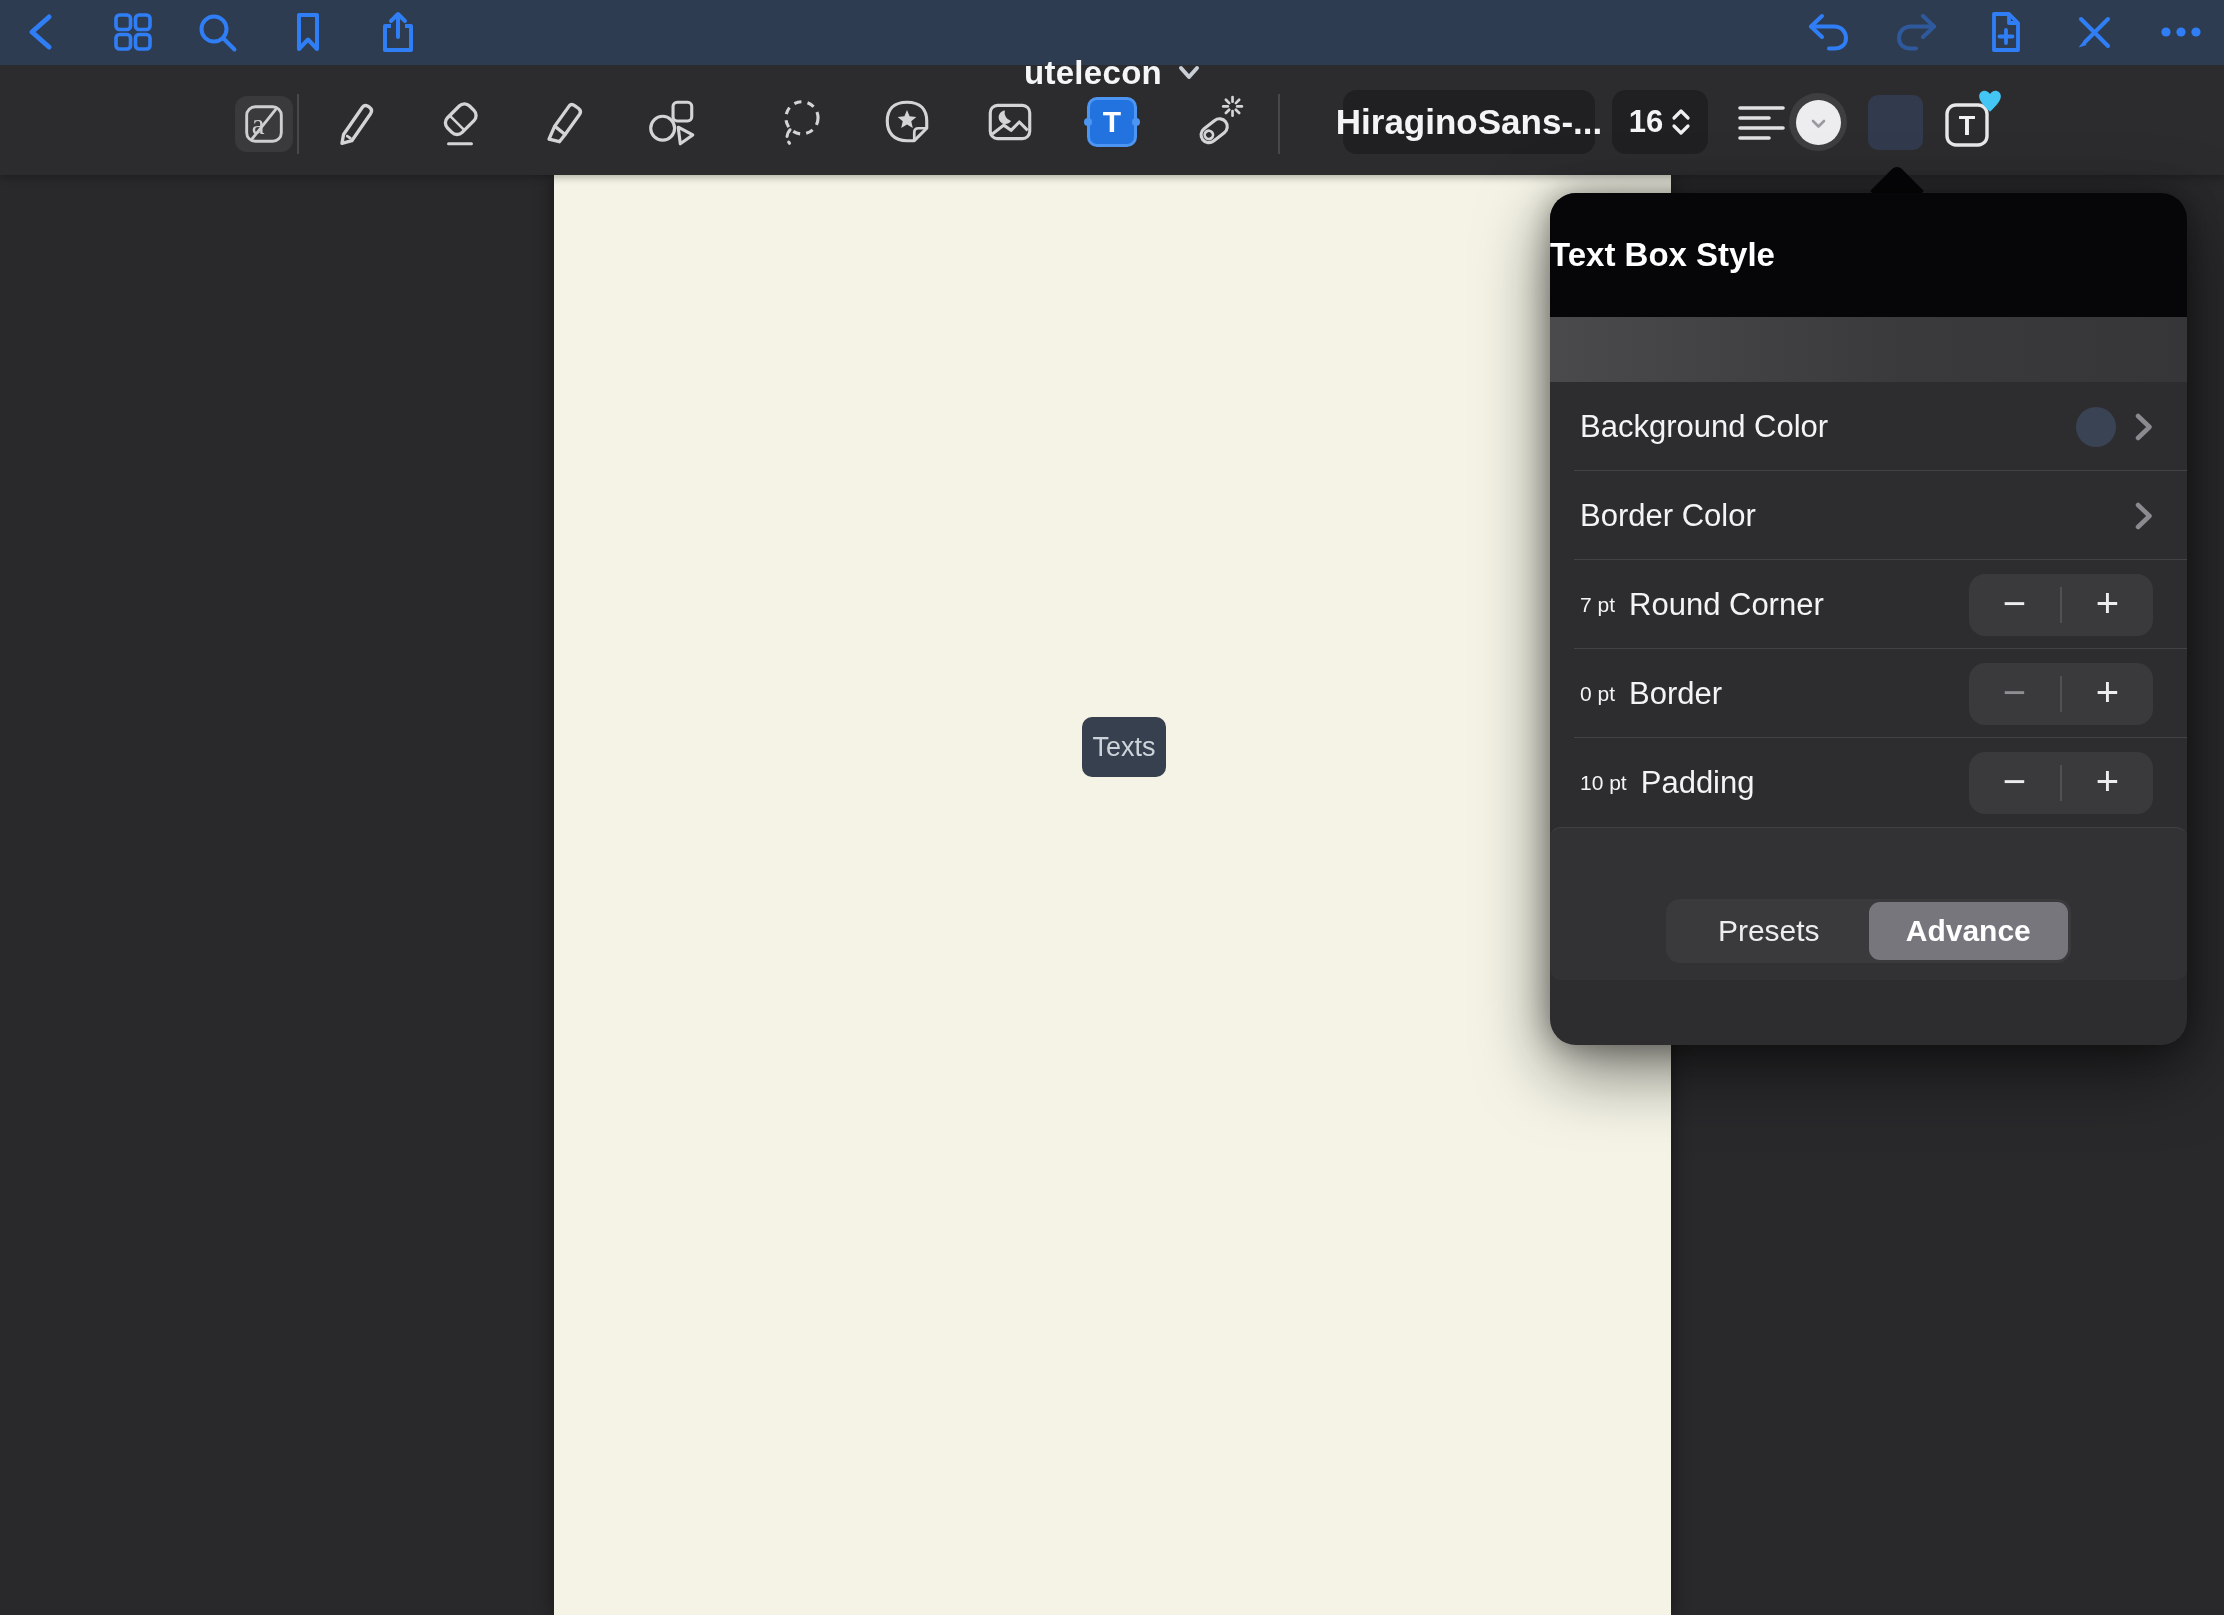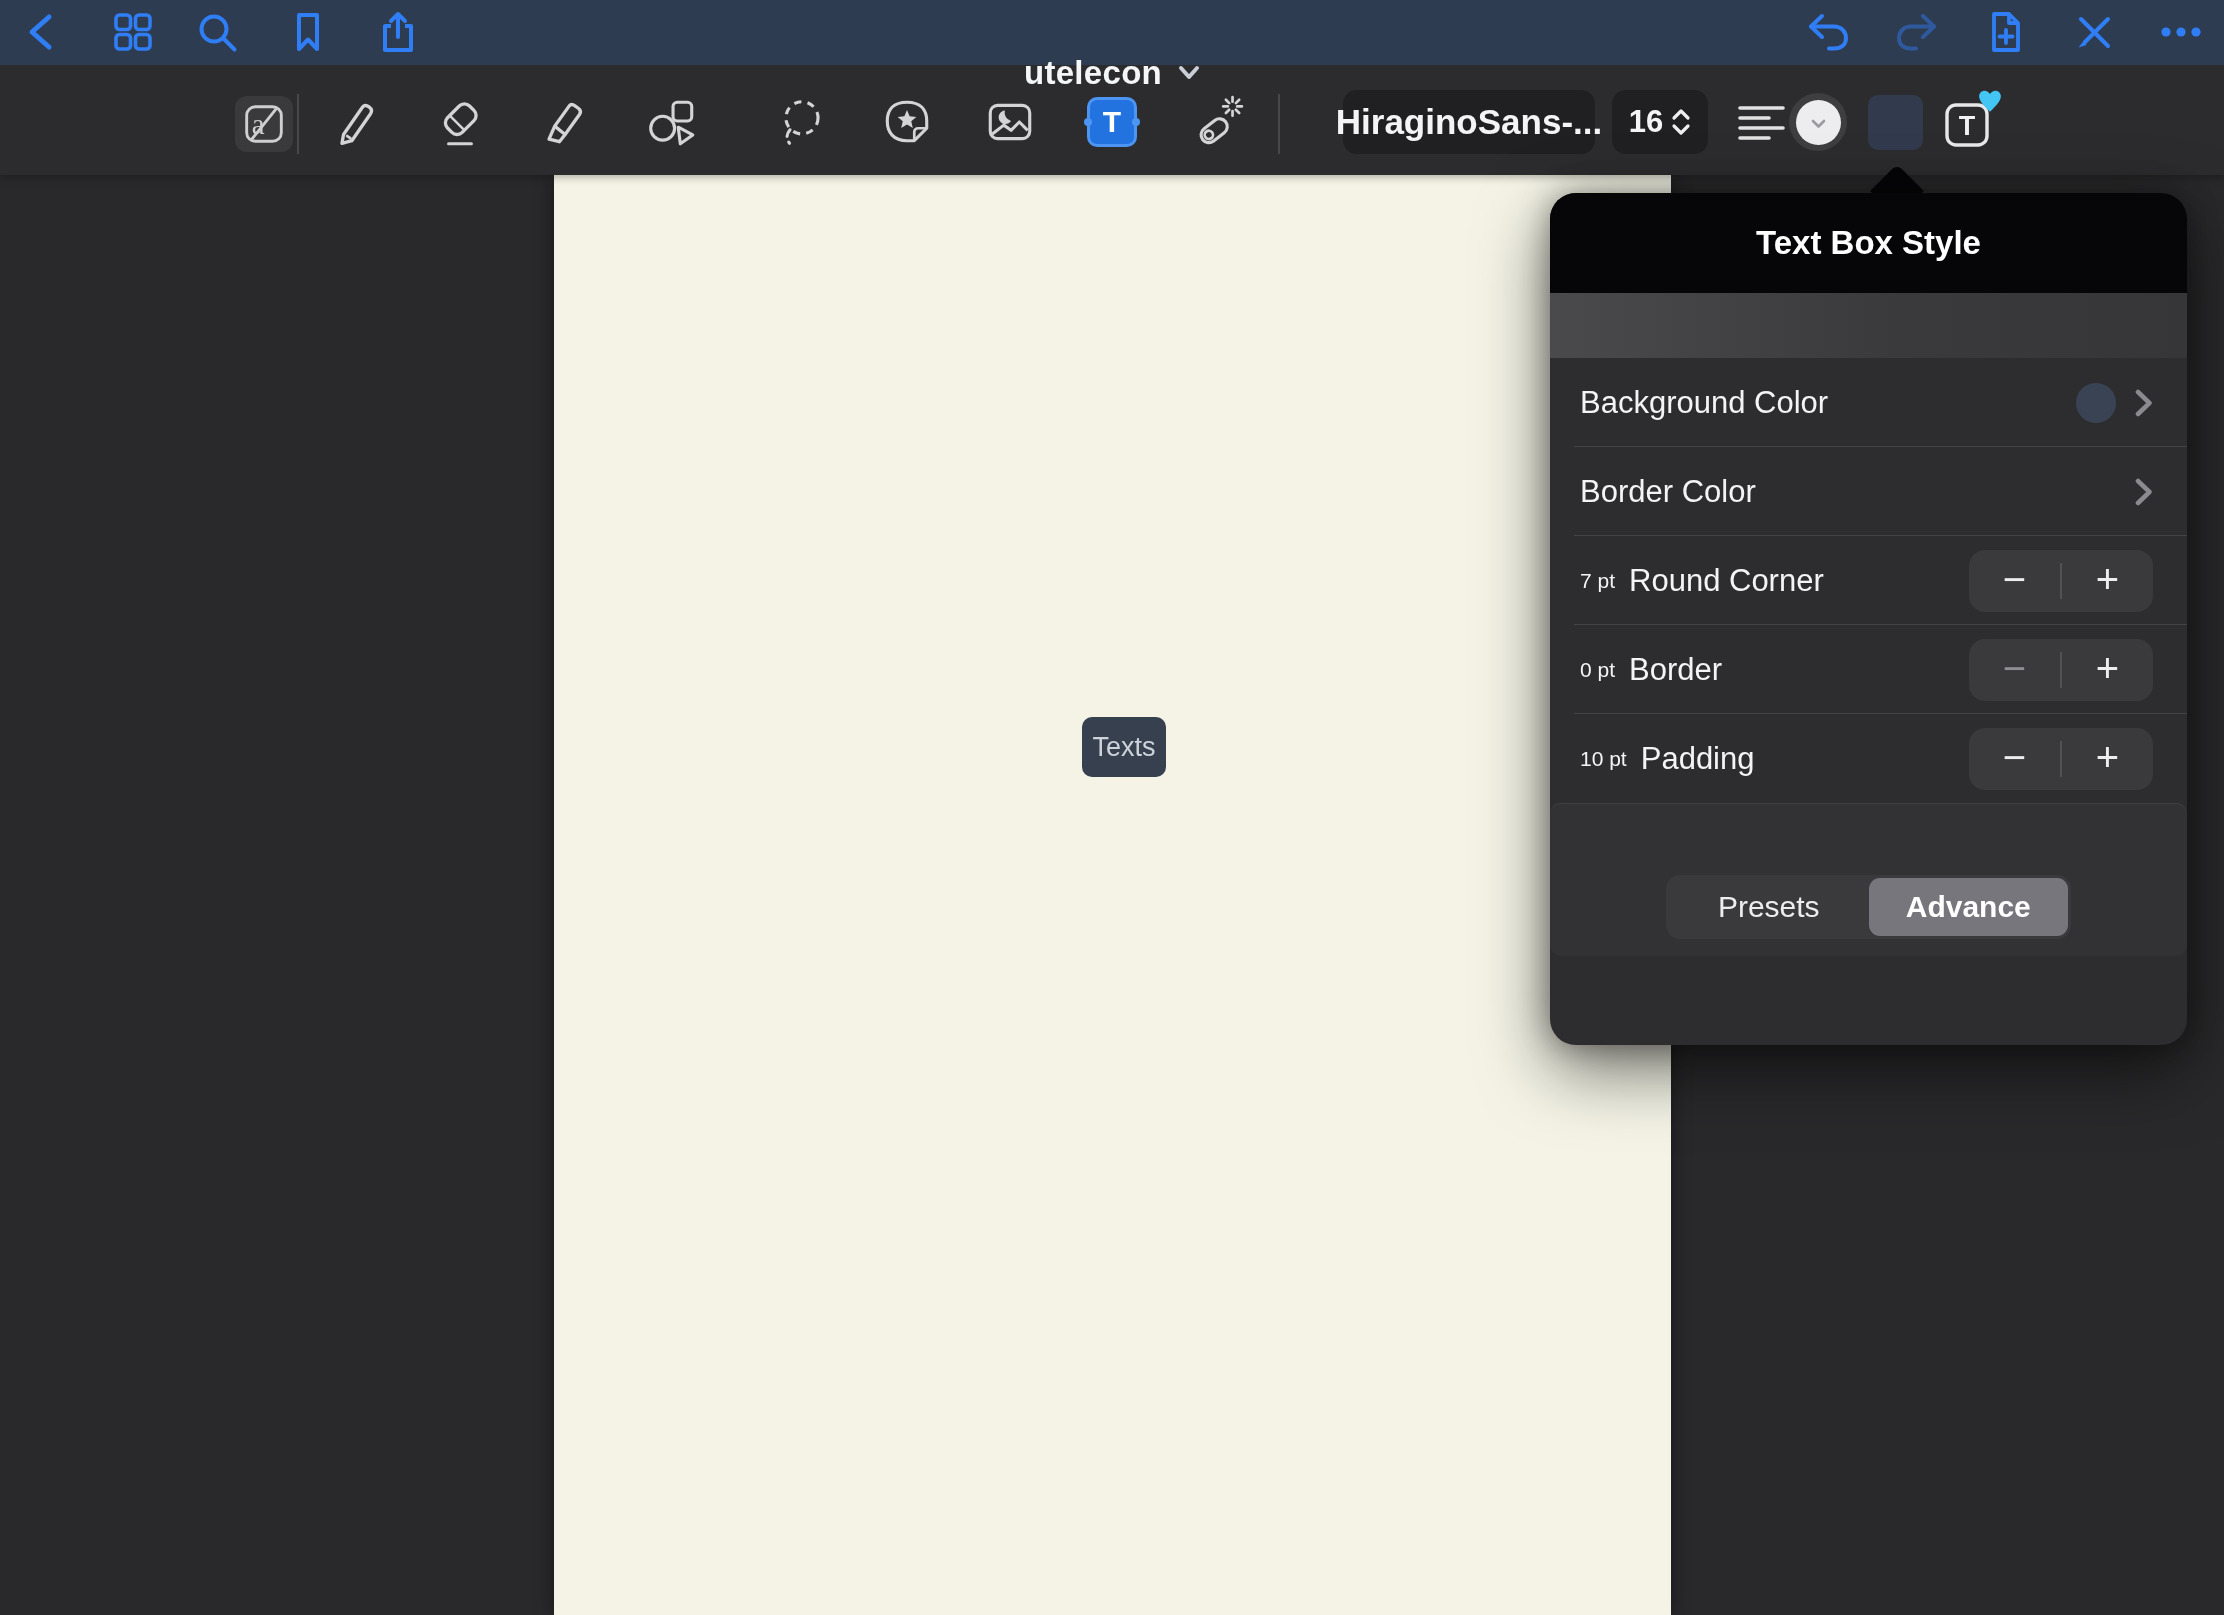--- a/index.html
+++ b/index.html
@@ -42,21 +42,21 @@
     box-shadow:0 0 18px rgba(0,0,0,.45); z-index:1; }
   .texts-box { position:absolute; left:528px; top:542px; width:84px; height:60px; background:#37404E; border-radius:10px;
     display:flex; align-items:center; justify-content:center; cursor:pointer; }
   .texts-box span { color:#CDD3DA; font-size:27px; }
 
   
   .popup-arrow { position:absolute; left:1878px; top:172px; width:38px; height:38px; background:#060608;
     transform:rotate(45deg); border-radius:7px 0 0 0; z-index:31; }
   .popup { position:absolute; left:1550px; top:193px; width:637px; height:852px; border-radius:26px; overflow:hidden;
     background:#2D2D2F; z-index:32; box-shadow:0 24px 70px rgba(0,0,0,.55), 0 0 30px rgba(0,0,0,.35); }
-  .popup-header { height:100px; background:#060608; display:flex; align-items:center; justify-content:center; }
+  .popup-header { height:124px; background:#060608; display:flex; align-items:center; }
   .popup-title { color:#FFFFFF; font-size:33px; font-weight:600; }
   .popup-preview { height:65px; background:linear-gradient(90deg,#4A4A4C 0%, #3A3A3C 55%, #363638 100%); }
   .popup-rows { background:#2D2D2F; }
   .prow { position:relative; height:89px; display:flex; align-items:center; padding:0 34px 0 30px; cursor:pointer; }
   .prow:not(:last-child)::after { content:""; position:absolute; left:24px; right:0; bottom:0; height:1.5px; background:#434346; }
   .row-value { color:#F4F4F6; font-size:21px; margin-right:14px; }
   .row-label { color:#F4F4F6; font-size:31px; }
   .row-acc { margin-left:auto; display:flex; align-items:center; }
   .bgswatch { width:40px; height:40px; border-radius:50%; background:#3A4354; margin-right:19px; cursor:pointer; }
   .stepper { width:184px; height:62px; background:#3A3A3D; border-radius:16px; display:flex; align-items:center; }

